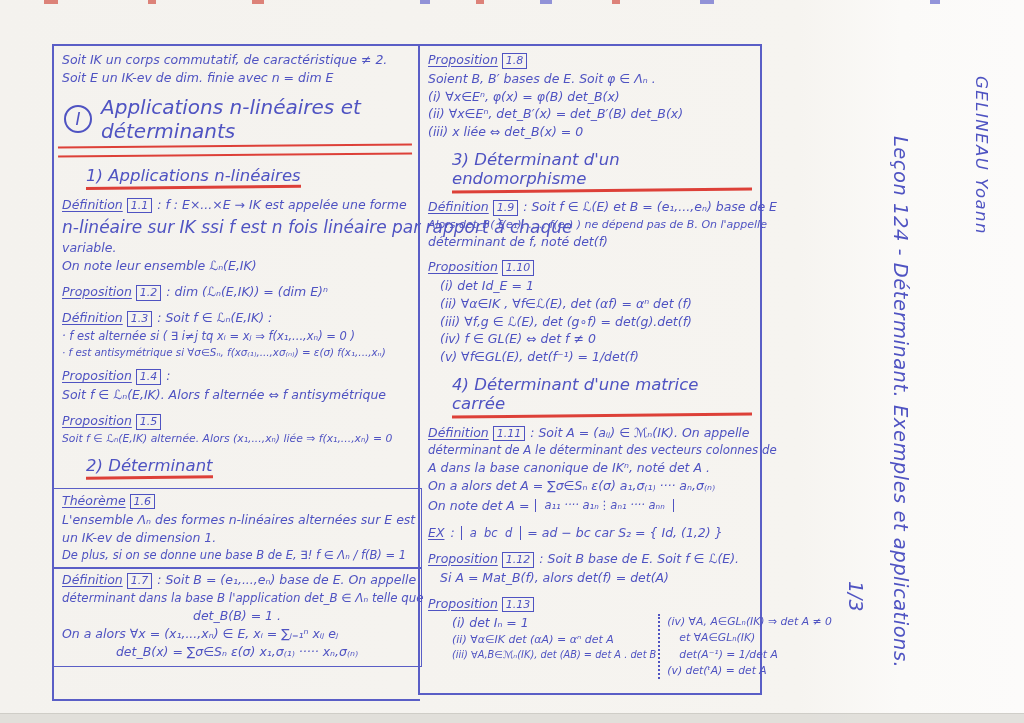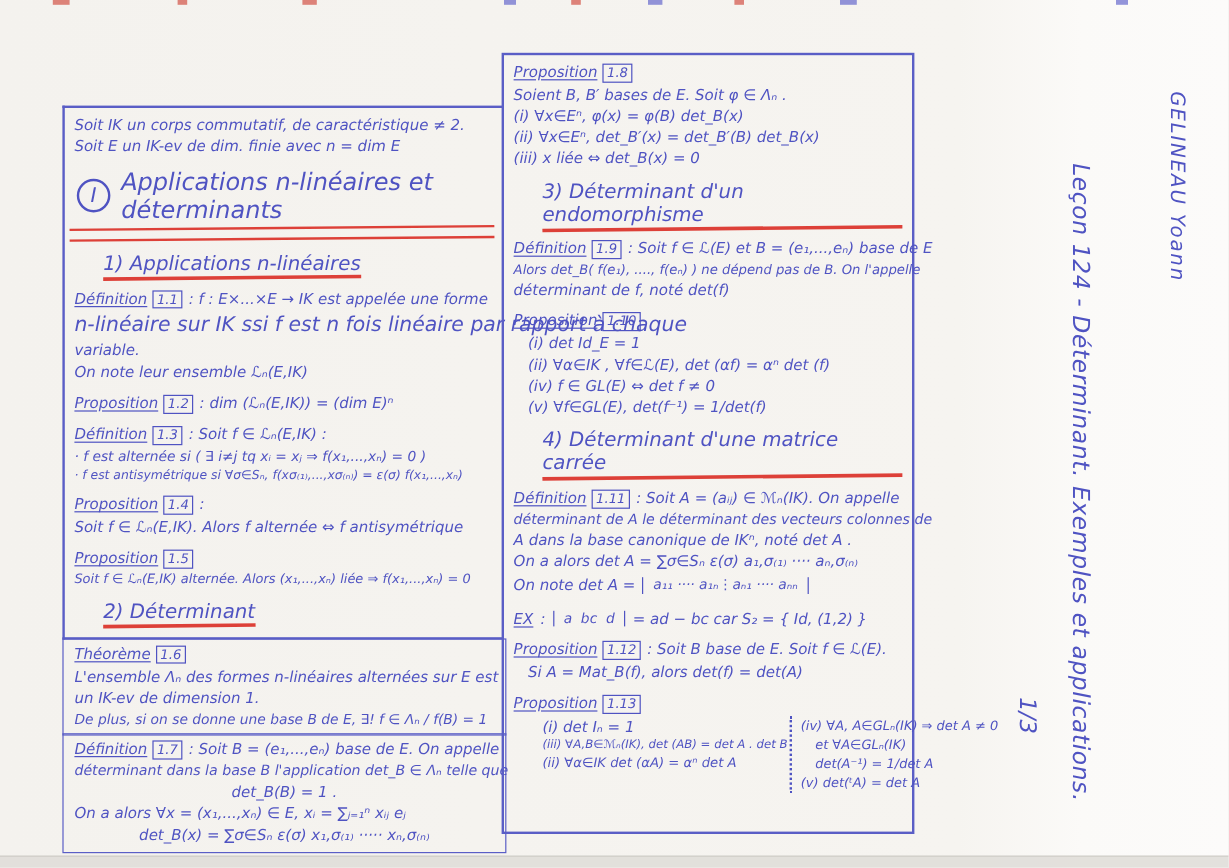--- a/index.html
+++ b/index.html
@@ -2,21 +2,21 @@
 <html><head>
 <meta charset="utf-8">
 <style>
   html,body{margin:0;padding:0;background:#e9e7e3;}
   .paper{
     position:relative; width:1024px; height:723px; overflow:hidden;
     background:linear-gradient(90deg,#f4f2ee 0%,#f6f4f0 78%,#fbfaf8 88%,#fcfbfa 100%);
     font-family:"DejaVu Sans",sans-serif; font-style:italic; color:#4f53c2;
   }
   .col{position:absolute; border:2px solid #5a5ec6; padding:5px 8px 4px 8px; box-sizing:border-box; background:transparent;}
-  .left-col{left:52px; top:44px; width:368px; height:445px; border-right-width:0;margin-top:44px;}
+  .left-col{left:52px; top:44px; width:368px; height:657px; border-right-width:0;}
   .right-col{left:418px; top:44px; width:344px; height:651px;}
   .block{margin:0 0 8px 0;}
   .line{font-size:12.5px; line-height:1.44; white-space:nowrap;}
   .right-col .line{line-height:1.42;}
   .center{text-align:center;}
   .ind{padding-left:12px;}
   .lblrow{margin-bottom:1px;}
   .lbl{text-decoration:underline; text-underline-offset:2px;}
   .num{display:inline-block; border:1.3px solid currentColor; padding:0 3px; margin:0 5px 0 4px; font-size:11px; line-height:1.25; font-style:italic;}
   .h1row{display:flex; align-items:center; gap:9px; margin:8px 0 0 2px; font-size:20px;}
@@ -99,20 +99,21 @@
         <div class="line">(ii) ∀x∈Eⁿ,  det_B′(x) = det_B′(B) det_B(x)</div>
         <div class="line">(iii) x liée ⇔ det_B(x) = 0</div>
       </div><div class="h2wrap"><div class="h2text">3) Déterminant d'un endomorphisme</div><div class="redline"></div></div><div class="block">
         <div class="line lblrow"><span class="lbl">Définition</span><span class="num">1.9</span><span class="rest">: Soit f ∈ ℒ(E) et B = (e₁,...,eₙ) base de E</span></div>
         <div class="line" style="font-size: 11px;">Alors det_B( f(e₁), ...., f(eₙ) ) ne dépend pas de B. On l'appelle</div>
         <div class="line">déterminant de f, noté det(f)</div>
       </div><div class="block">
         <div class="line lblrow"><span class="lbl">Proposition</span><span class="num">1.10</span><span class="rest"></span></div>
         <div class="line ind">(i)  det Id_E = 1</div>
         <div class="line ind">(ii) ∀α∈IK , ∀f∈ℒ(E),  det (αf) = αⁿ det (f)</div>
+        <div class="line ind">(iii) ∀f,g ∈ ℒ(E),  det (g∘f) = det(g).det(f)</div>
         <div class="line ind">(iv) f ∈ GL(E) ⇔ det f ≠ 0</div>
         <div class="line ind">(v) ∀f∈GL(E),  det(f⁻¹) = 1/det(f)</div>
       </div><div class="h2wrap"><div class="h2text">4) Déterminant d'une matrice carrée</div><div class="redline"></div></div><div class="block"><div class="line lblrow"><span class="lbl">Définition</span><span class="num">1.11</span><span class="rest">: Soit A = (aᵢⱼ) ∈ ℳₙ(IK). On appelle</span></div><div class="line" style="font-size: 11.8px;">déterminant de A le déterminant des vecteurs colonnes de</div><div class="line">A dans la base canonique de IKⁿ, noté det A .</div><div class="line">On a alors   det A = ∑σ∈Sₙ ε(σ) a₁,σ₍₁₎ ···· aₙ,σ₍ₙ₎</div><div class="line mat">
           <span>On note   det A =</span>
           <span class="vbar"></span>
           <span class="mrows">
             <span class="mrow">a₁₁ ···· a₁ₙ</span>
             <span class="mrow">⋮</span>
             <span class="mrow">aₙ₁ ···· aₙₙ</span>
           </span>
@@ -129,22 +130,22 @@
           <span class="vbar"></span>
           <span>= ad − bc   car  S₂ = { Id, (1,2) }</span>
         </div></div><div class="block">
         <div class="line lblrow"><span class="lbl">Proposition</span><span class="num">1.12</span><span class="rest">: Soit B base de E. Soit f ∈ ℒ(E).</span></div>
         <div class="line ind">Si A = Mat_B(f), alors det(f) = det(A)</div>
       </div><div class="block">
         <div class="line lblrow"><span class="lbl">Proposition</span><span class="num">1.13</span></div>
         <div class="twocol">
           <div class="tcl">
             <div class="line">(i) det Iₙ = 1</div>
+            <div class="line" style="font-size: 11px;">(ii) ∀α∈IK  det (αA) = αⁿ det A</div>
             <div class="line" style="font-size: 9.8px;">(iii) ∀A,B∈ℳₙ(IK), det (AB) = det A . det B</div>
-            <div class="line" style="font-size: 11px;">(ii) ∀α∈IK  det (αA) = αⁿ det A</div>
           </div>
           <div class="tcr">
             <div class="line">(iv) ∀A, A∈GLₙ(IK) ⇒ det A ≠ 0</div>
             <div class="line ind">et ∀A∈GLₙ(IK)</div>
             <div class="line ind">det(A⁻¹) = 1/det A</div>
             <div class="line">(v) det(ᵗA) = det A</div>
           </div>
         </div>
       </div></div>
 

